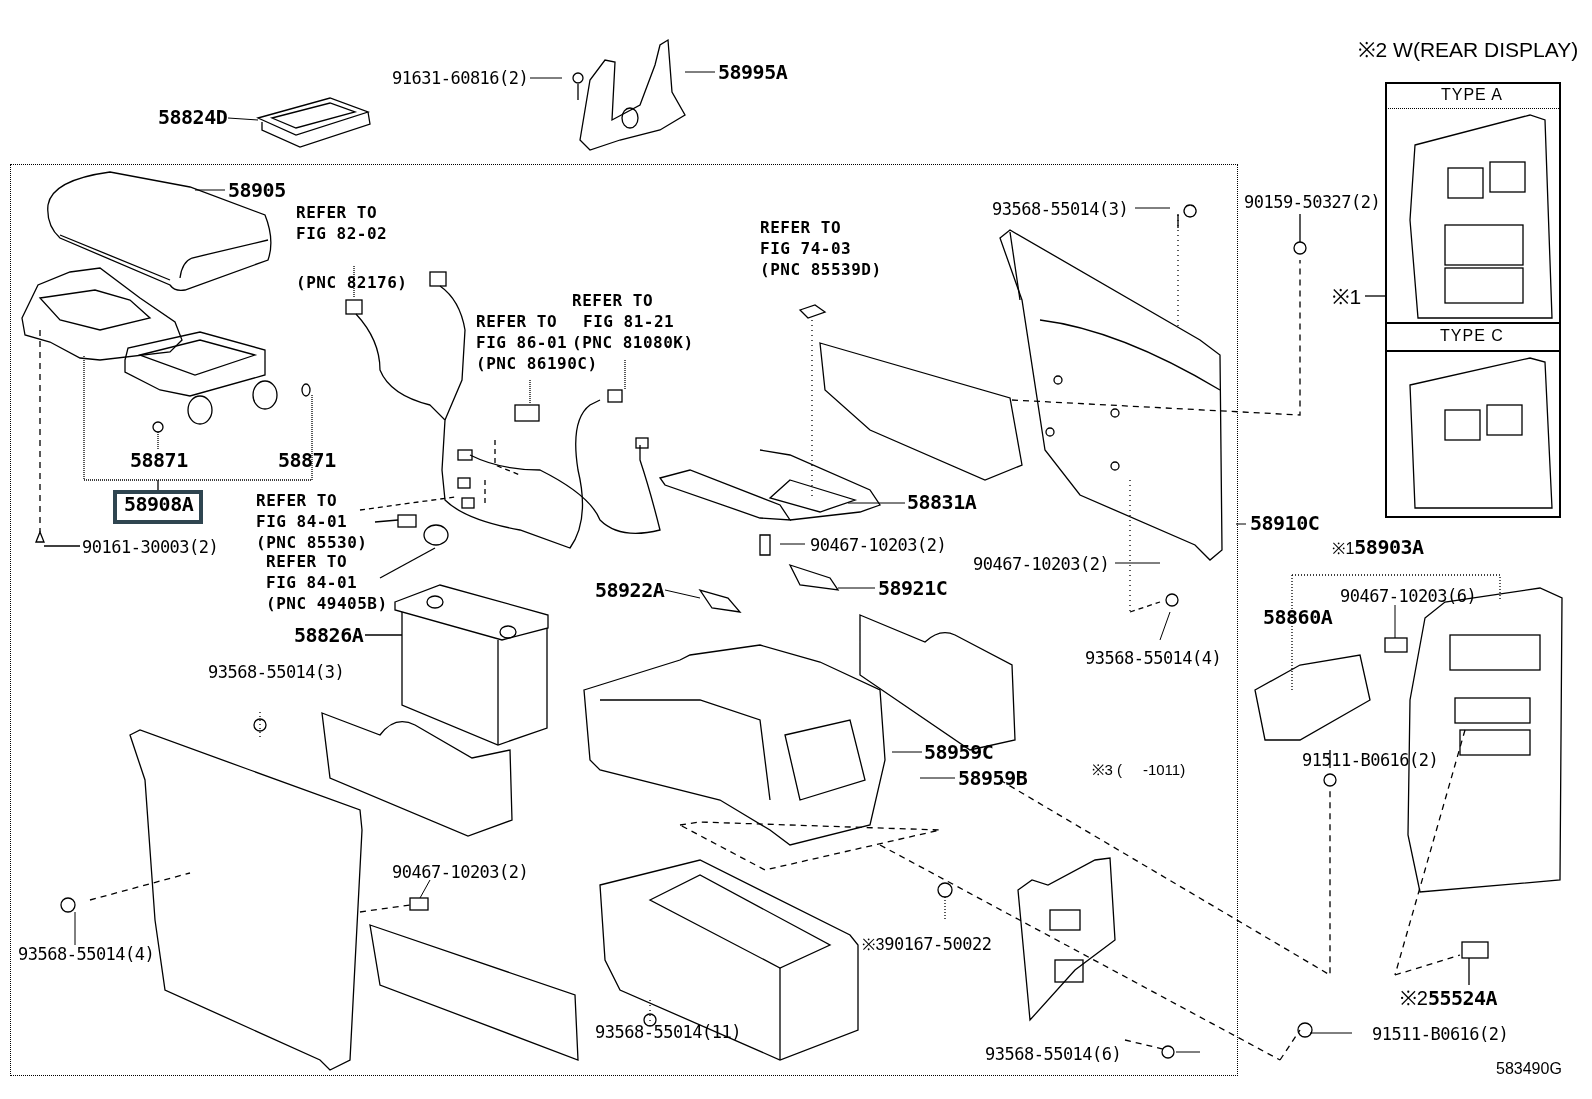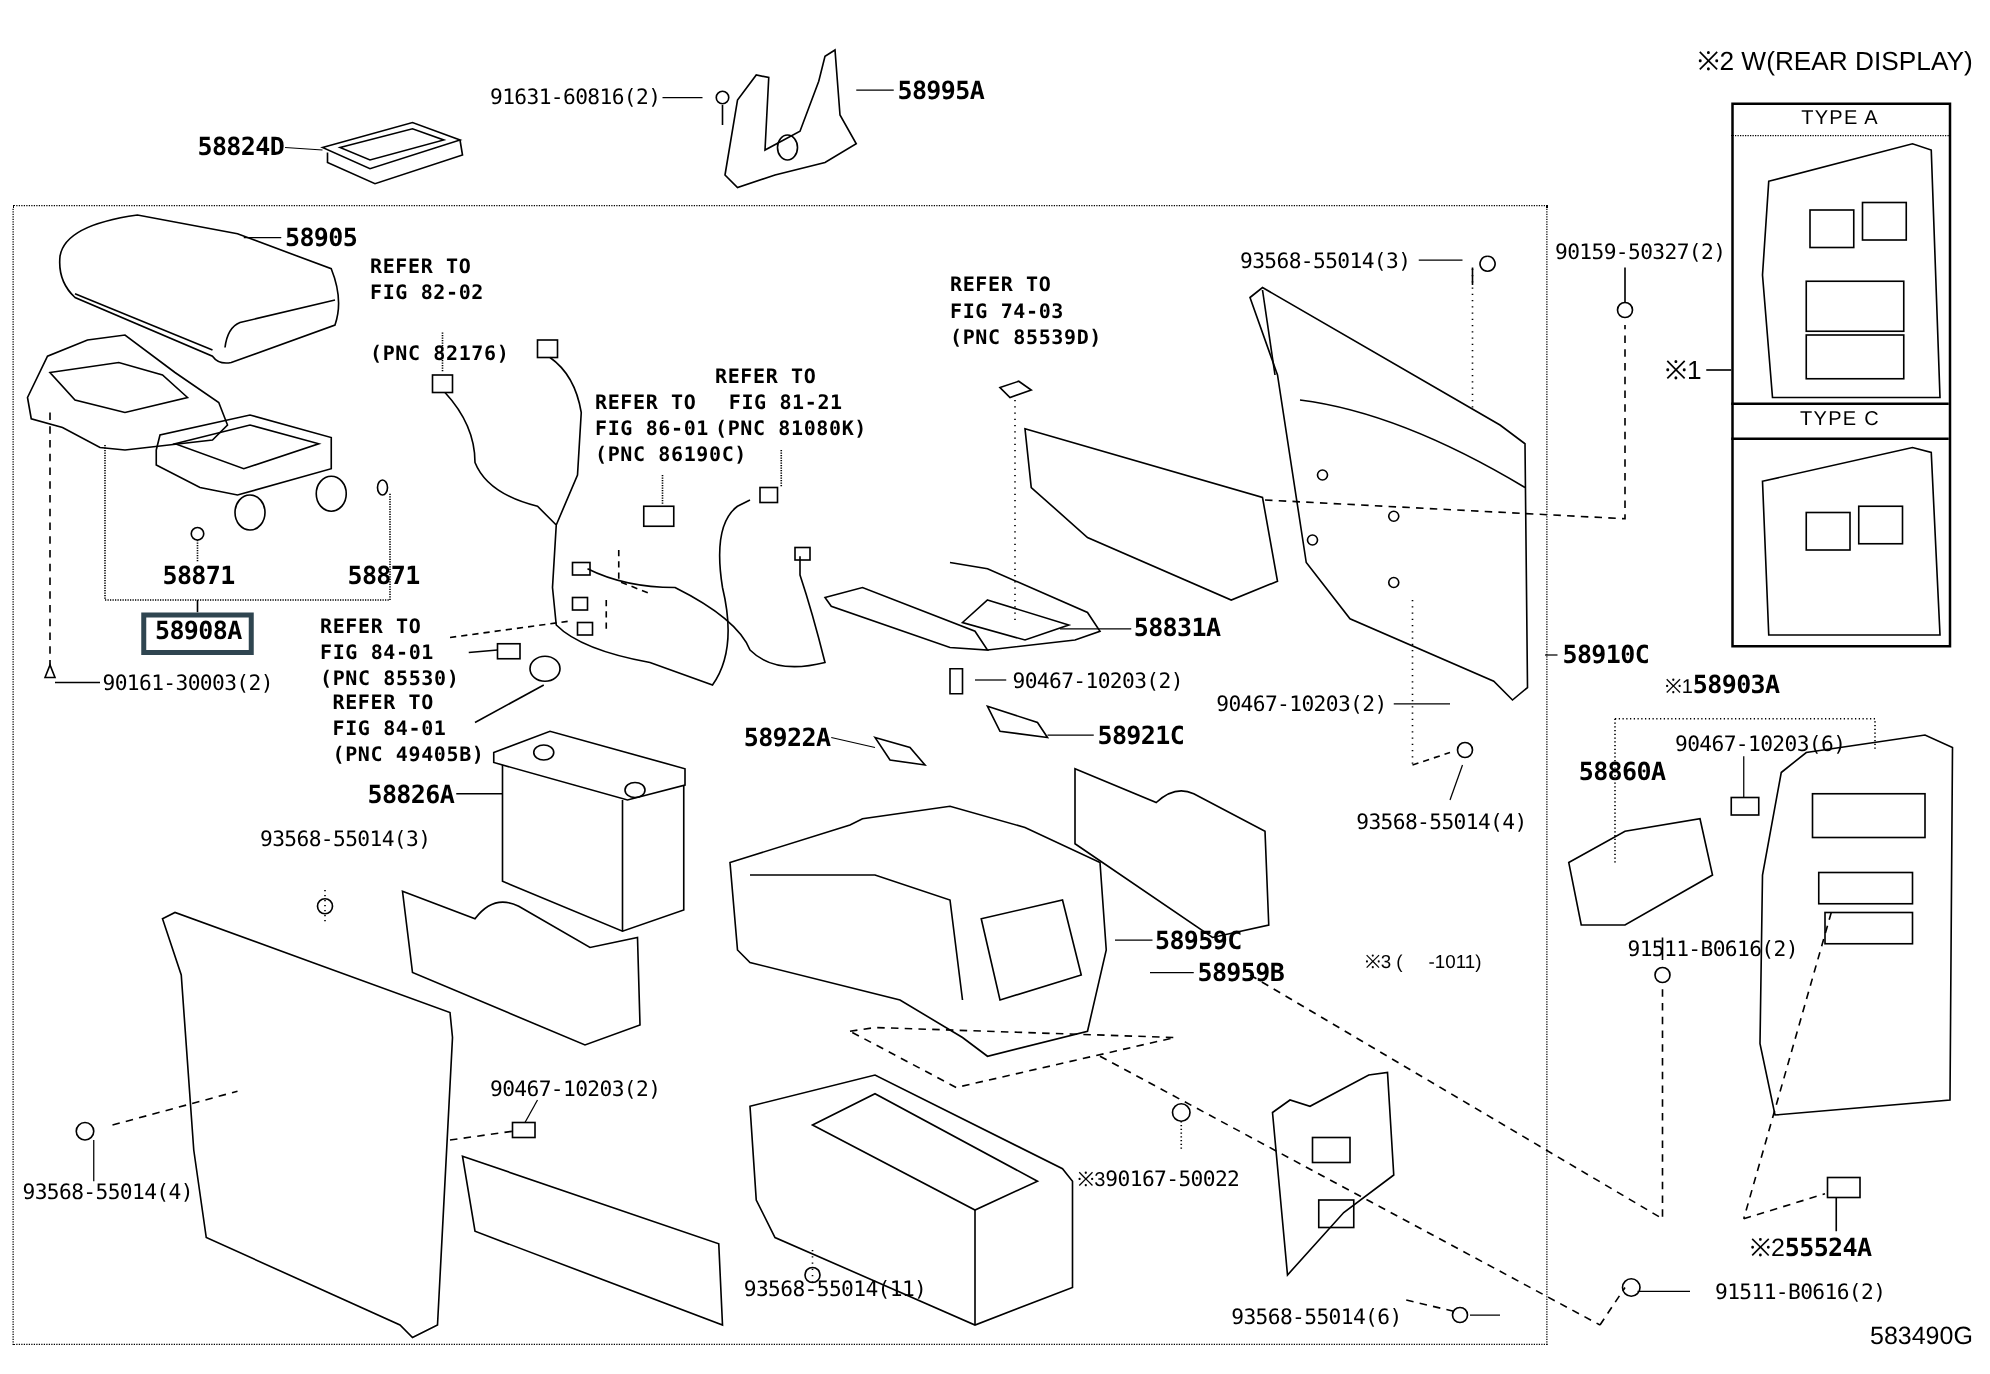--- a/index.html
+++ b/index.html
@@ -293,21 +293,21 @@
   <div style="position:absolute;left:1332px;top:537px;">
     <span class="lbl sans" style="position:relative;font-size:16px;">※1</span><span class="lbl big" style="position:relative;">58903A</span>
   </div>
   <div class="lbl" style="left:1340px;top:586px;">90467-10203(6)</div>
   <div class="lbl big" style="left:1263px;top:607px;">58860A</div>
   <div class="lbl" style="left:1302px;top:750px;">91511-B0616(2)</div>
   <div style="position:absolute;left:1400px;top:988px;">
     <span class="lbl sans" style="position:relative;font-size:20px;">※2</span><span class="lbl big" style="position:relative;">55524A</span>
   </div>
   <div class="lbl" style="left:1372px;top:1024px;">91511-B0616(2)</div>
-  <div class="lbl sans" style="left:1496px;top:1059px;font-size:20px;">583490G</div>
+  <div class="lbl sans" style="left:1496px;top:1059px;font-size:16px;">583490G</div>
 
   <div class="lbl" style="left:392px;top:862px;">90467-10203(2)</div>
   <div class="lbl" style="left:18px;top:944px;">93568-55014(4)</div>
   <div style="position:absolute;left:862px;top:934px;">
     <span class="lbl sans" style="position:relative;font-size:16px;">※3</span><span class="lbl" style="position:relative;">90167-50022</span>
   </div>
   <div class="lbl" style="left:595px;top:1022px;">93568-55014(11)</div>
   <div class="lbl" style="left:985px;top:1044px;">93568-55014(6)</div>
 </div>
 

